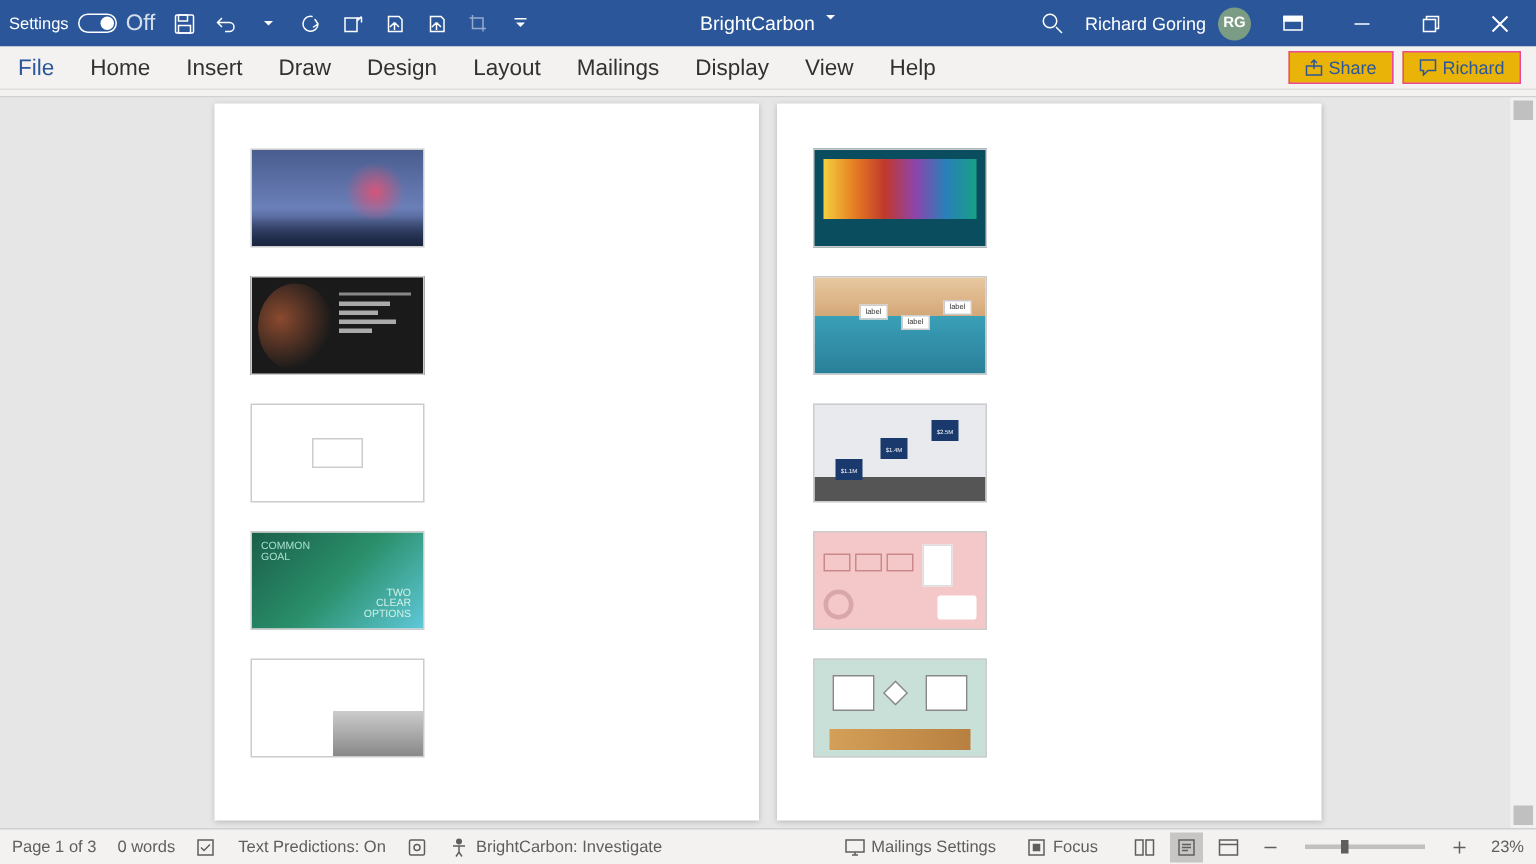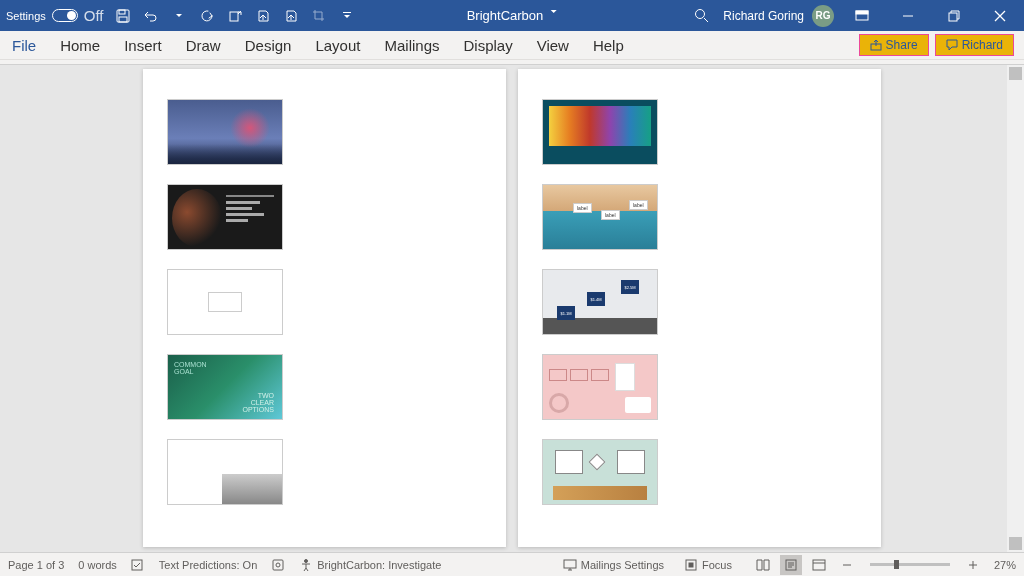--- a/index.html
+++ b/index.html
@@ -309,15 +309,15 @@
         </svg>
       </div>
     <div class="zoom-slider">
         <div class="zoom-handle"></div>
       </div>
     <div class="view-btn">
         <svg width="10" height="10" viewBox="0 0 10 10" stroke="#605e5c">
           <path d="M1 5 H9 M5 1 V9"></path>
         </svg>
       </div>
-    <div class="status-item" style="margin:0 0 0 4px">27%</div>
+    <div class="status-item" style="margin:0 0 0 4px">23%</div>
   </div>
 </div>
 
 </body></html>

